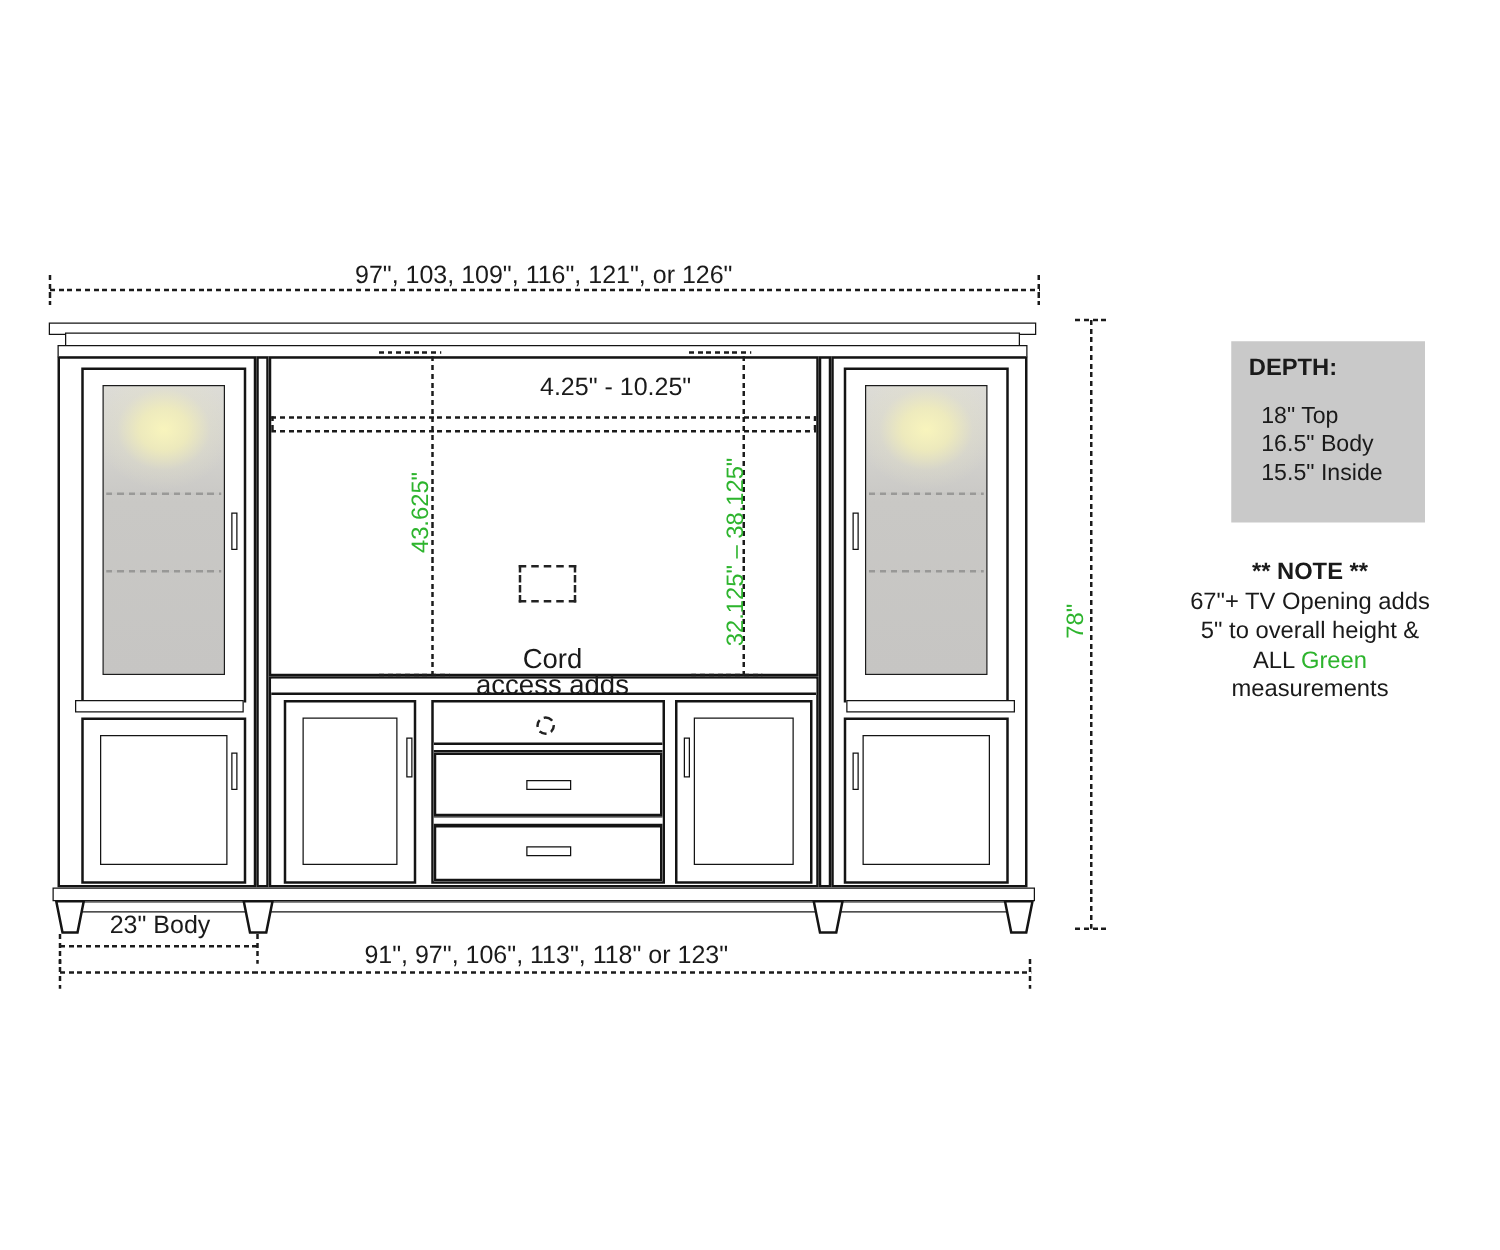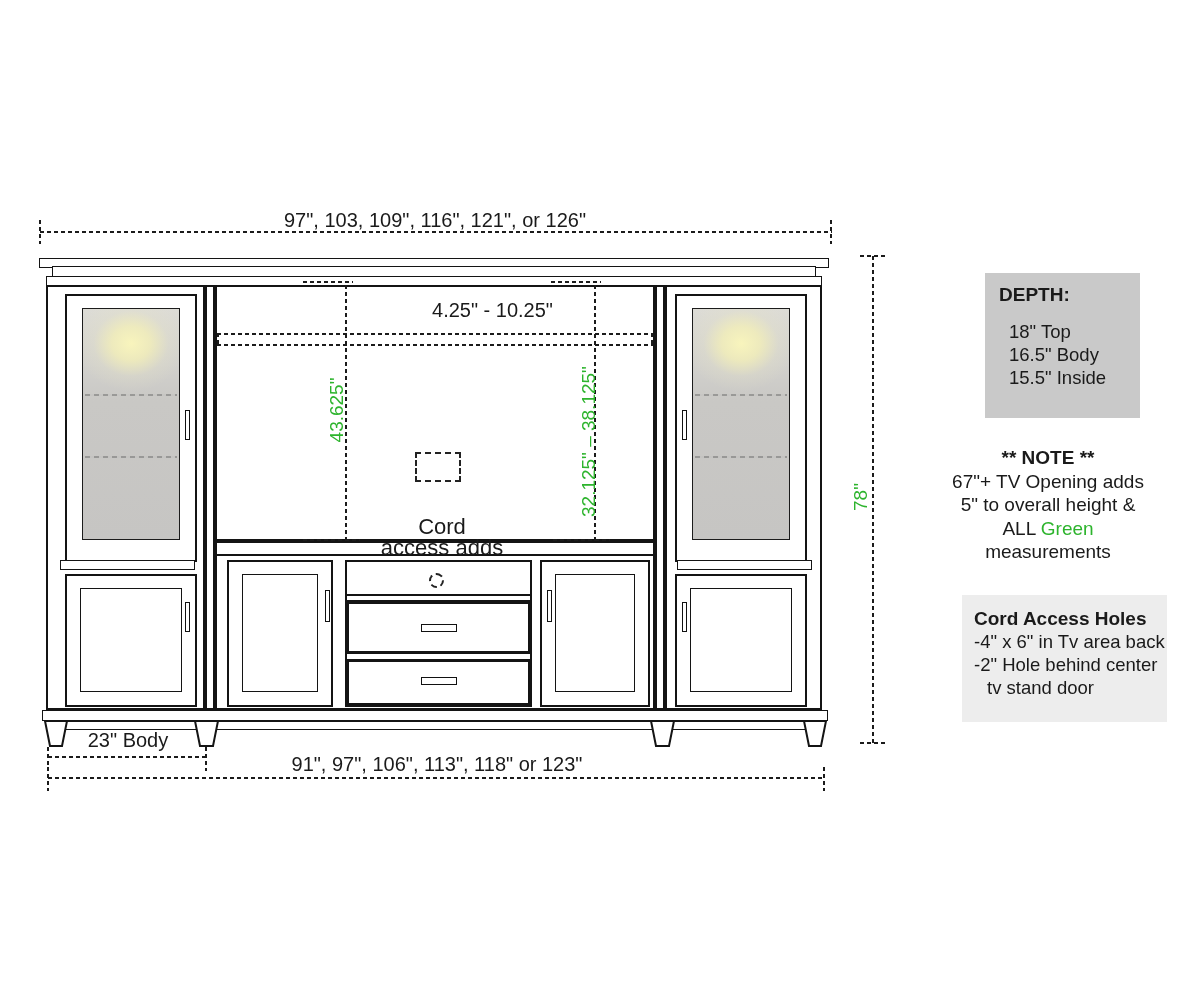--- a/index.html
+++ b/index.html
@@ -155,20 +155,14 @@
   </div>
 
   <div class="abs note-block" style="left:948px;top:446px;width:200px;">
     <div class="panel-title">** NOTE **</div>
     <div>67"+ TV Opening adds</div>
     <div>5" to overall height &amp;</div>
     <div><span>ALL </span><span class="green-text" style="font-size: 19px; color: rgb(45, 180, 45);">Green</span></div>
     <div>measurements</div>
   </div>
 
-  <div class="abs lgray-box" style="left: 962px; top: 595px; width: 205px; height: 127px; padding: 13px 0px 0px 12px; background: rgb(237, 237, 237);">
-    <div class="panel-title">Cord Access Holes</div>
-    <div class="panel-line">-4" x 6" in Tv area back</div>
-    <div class="panel-line">-2" Hole behind center</div>
-    <div class="panel-line" style="padding-left:13px;">tv stand door</div>
-  </div>
 
 </div>
 
 </body></html>

